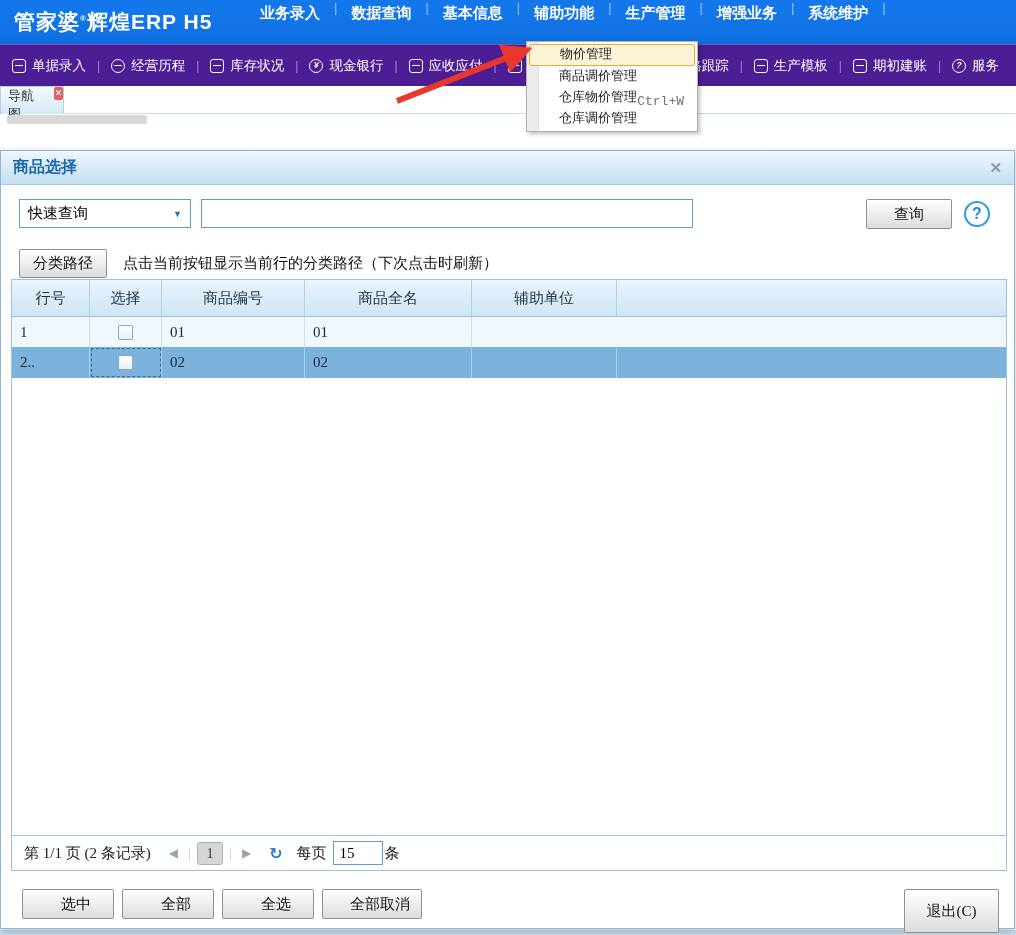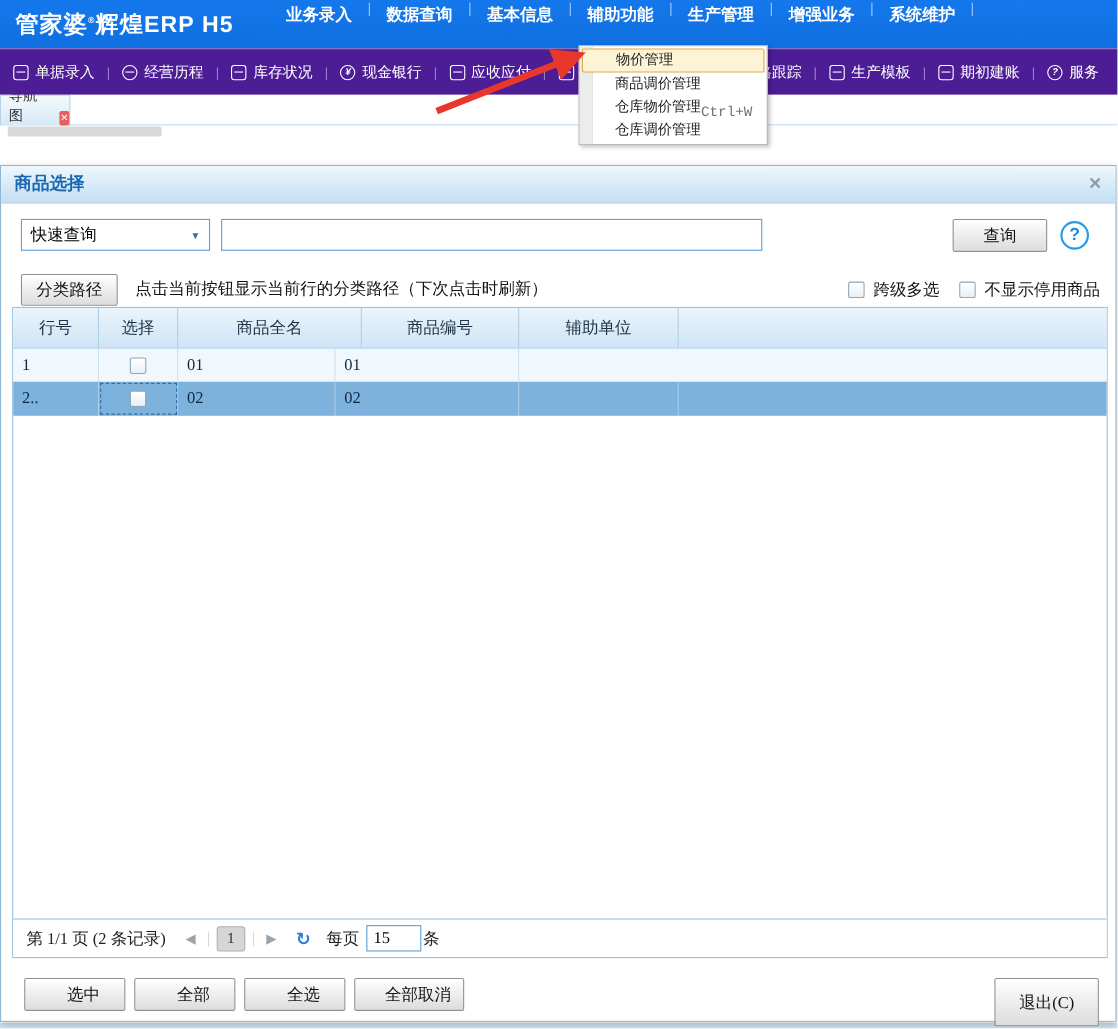--- a/index.html
+++ b/index.html
@@ -57,21 +57,21 @@
     background:#fdf4d8; border:1px solid #eba63c; border-radius:2px;
     padding-left:30px; }
   
   .arrow-overlay { position:absolute; left:380px; top:40px; z-index:60;
     pointer-events:none; }
   
   .tabrow { position:absolute; left:0; top:86px; width:1016px; height:28px;
     background:#fff; border-bottom:1px solid #c9dcec; z-index:0; }
   .tab { position:absolute; left:0; top:0; height:28px; width:64px;
     background:linear-gradient(#f4fafd,#d6e8f6); border:1px solid #b5d2e8;
-    border-bottom:none; display:flex; align-items:flex-end; gap:20px;
+    border-bottom:none; display:flex; align-items:flex-start; gap:20px;
     padding-left:7px; font-family:"Liberation Serif", serif; font-size:13px;
     color:#333; cursor:pointer; }
   .tab-close { width:13px; height:13px; background:#e45f5f; border-radius:2px;
     color:#fff; font-size:9px; line-height:13px; text-align:center;
     cursor:pointer; }
   .gray-strip { position:absolute; left:7px; top:115px; width:140px; height:9px;
     background:#d9d9d9; border-radius:2px; }
   
   .modal { position:absolute; left:0; top:150px; width:1015px; height:779px;
     background:#fff; border:1px solid #8fb5d5;
@@ -271,34 +271,28 @@
       <span class="filter-caret">▼</span>
     </div>
     <input class="search-input" type="text" value="" style="">
     <button class="btn query-btn">查询</button>
     <div class="help-icon">?</div>
   </div>
 
   <div class="classify-row">
     <button class="btn classify-btn">分类路径</button>
     <span class="classify-hint">点击当前按钮显示当前行的分类路径（下次点击时刷新）</span>
-    <div class="chk-group">
-      <span class="cb"></span>
-      <span class="chk-label">跨级多选</span>
-      <span class="cb"></span>
-      <span>不显示停用商品</span>
-    </div>
   </div>
 
   <div class="grid-box">
     <div class="grid-header">
       <div class="gh-cell c0">行号</div>
       <div class="gh-cell c1">选择</div>
+      <div class="gh-cell c2">商品编号</div>
       <div class="gh-cell c3">商品全名</div>
-      <div class="gh-cell c2">商品编号</div>
       <div class="gh-cell c4">辅助单位</div>
       <div class="gh-cell c5"></div>
     </div>
     <div class="grid-row even">
       <div class="gr-cell c0">1</div>
       <div class="gr-cell c1 center">
           <span class="cb"></span>
         </div>
       <div class="gr-cell c2">01</div>
       <div class="gr-cell c3">01</div>

